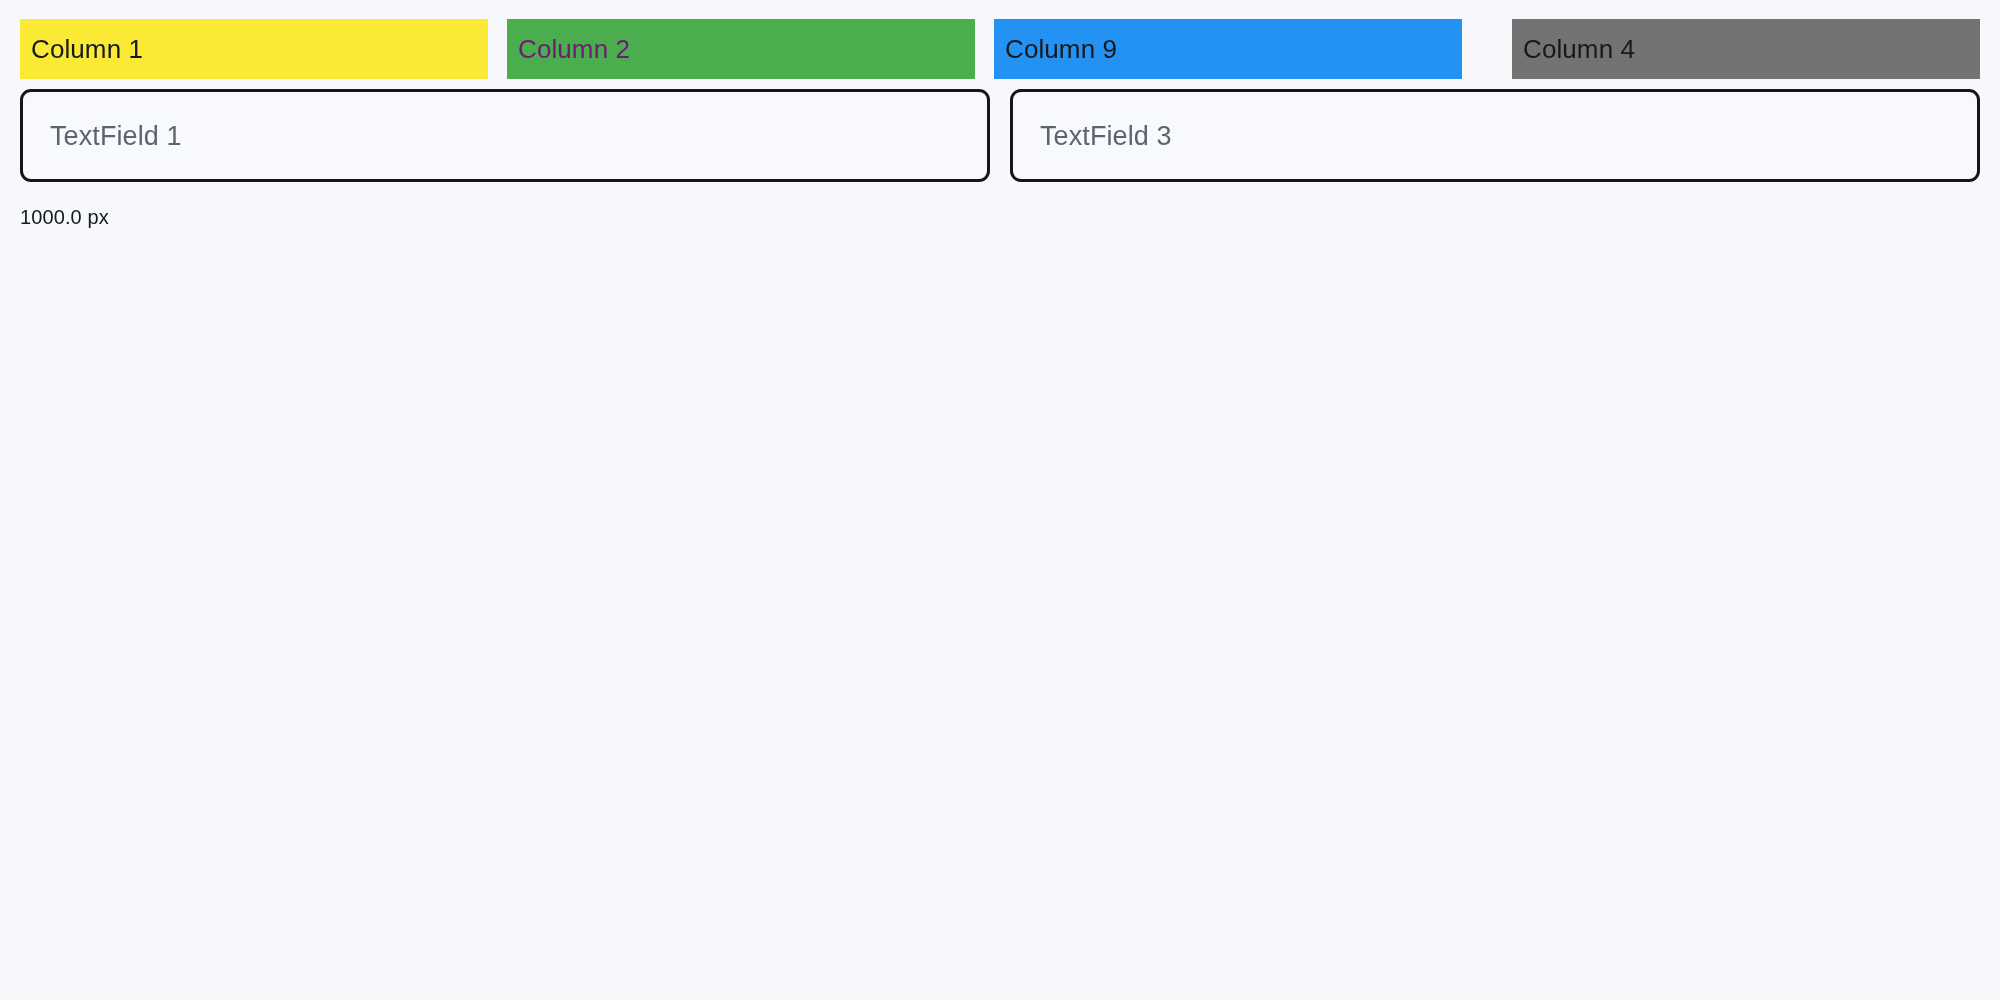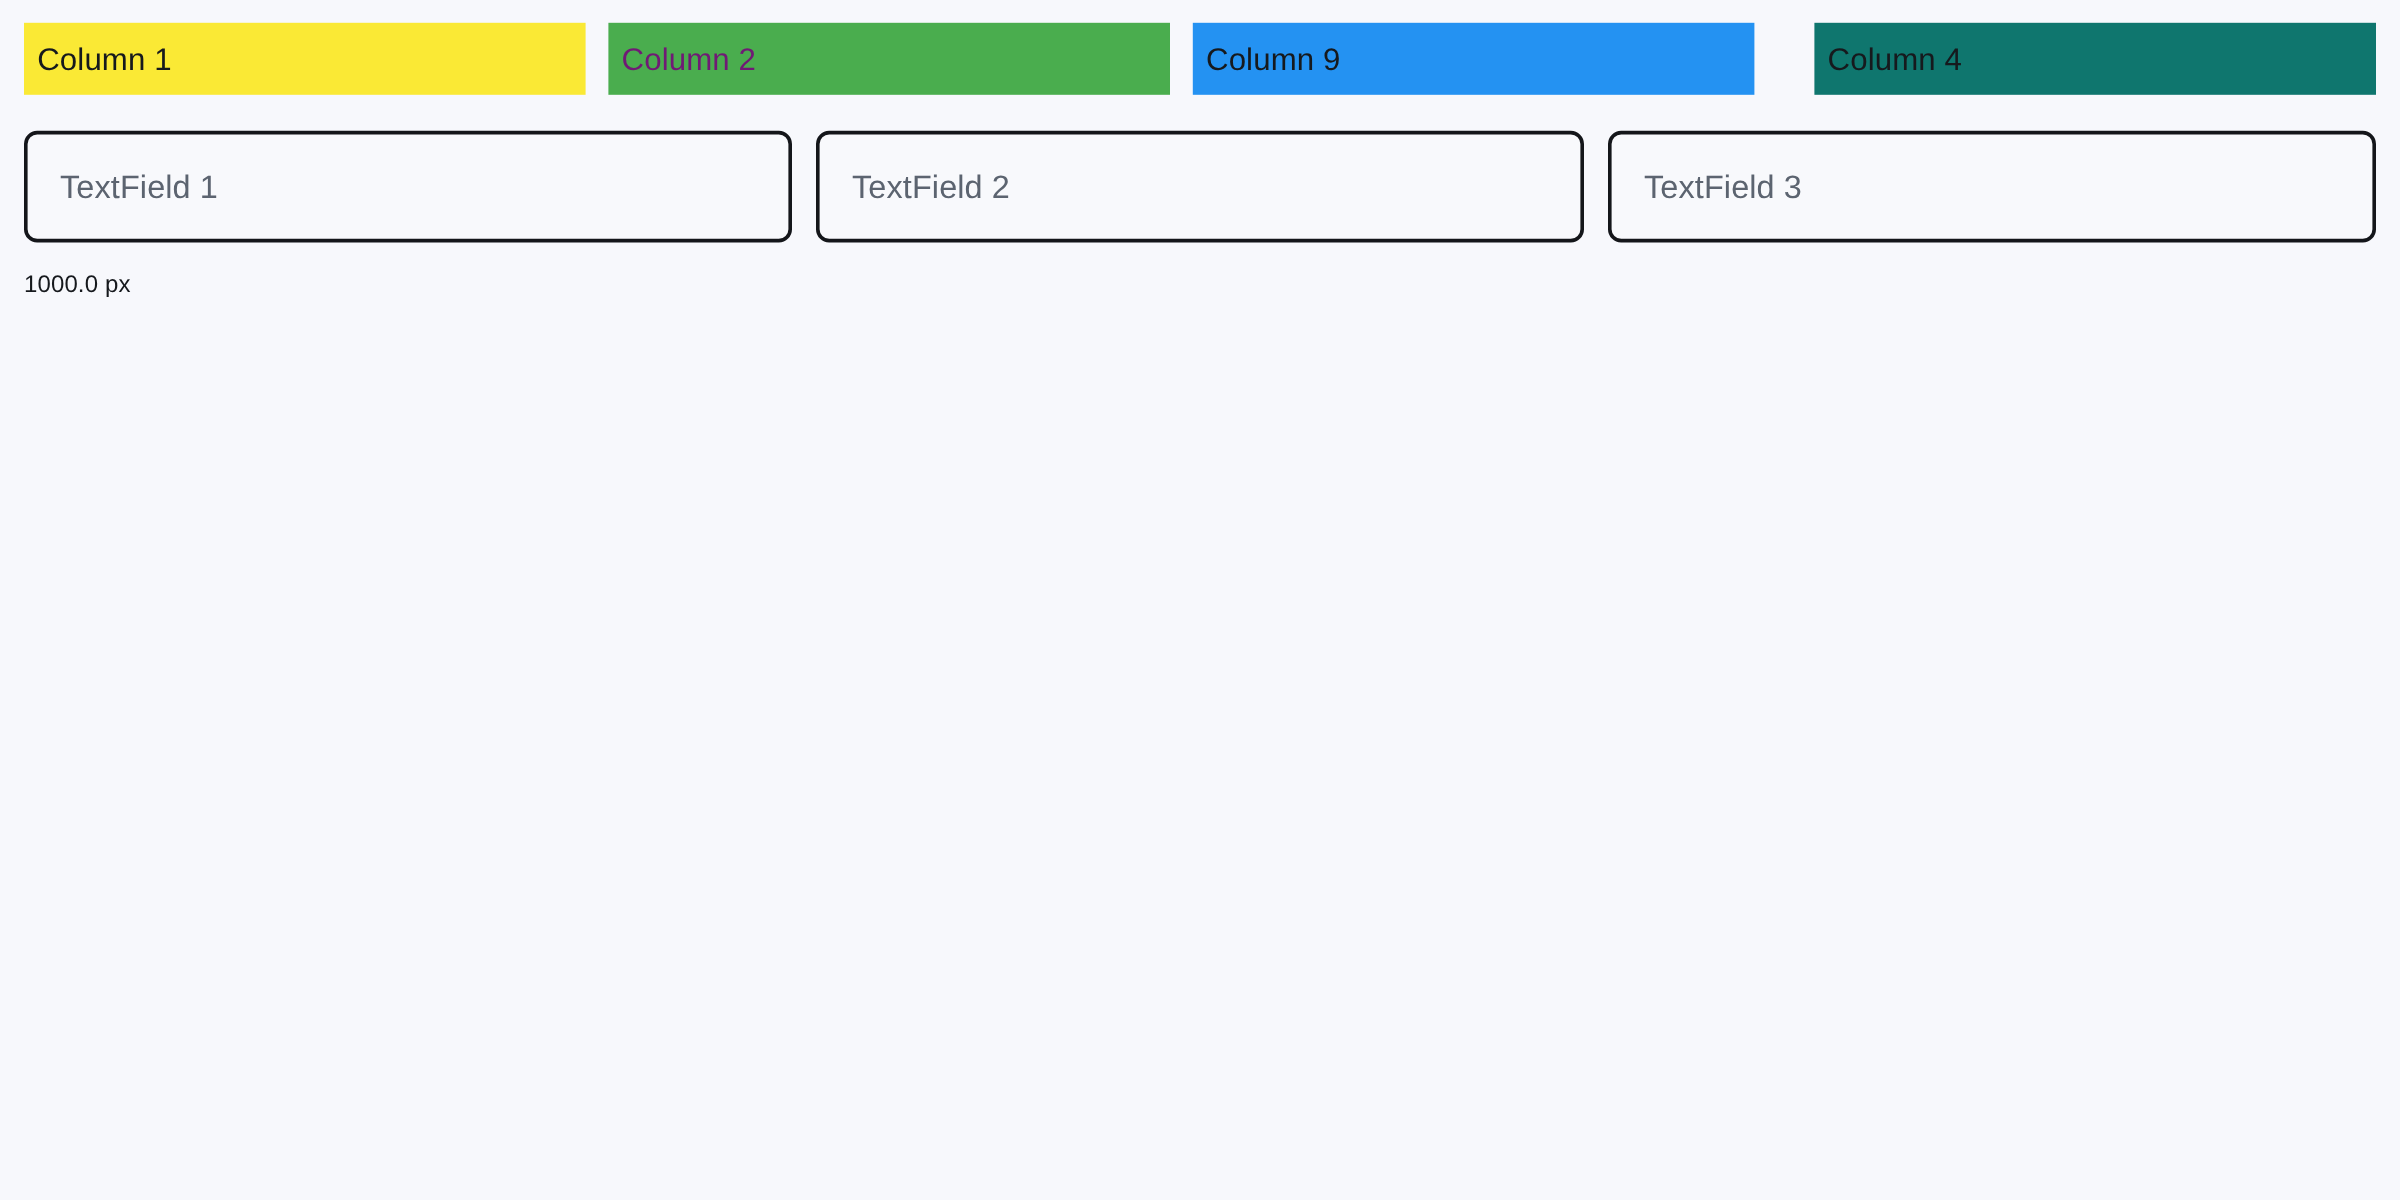--- a/index.html
+++ b/index.html
@@ -47,21 +47,21 @@
     white-space: nowrap;
     letter-spacing: 0.1px;
   }
 
   
   .fields-row {
     display: flex;
     flex-direction: row;
     align-items: stretch;
     gap: 20px;
-    margin-top: 30px;
+    margin-top: 10px;
     height: 93px;
   }
   .text-field {
     flex: 1 1 0;
     height: 93px;
     box-sizing: border-box;
     background: #f8f9fc;
     border: 3px solid #14161a;
     border-radius: 11px;
     display: flex;
@@ -99,35 +99,32 @@
     </div>
 
     <div class="column-block" style="background: rgb(74, 173, 78);">
       <span class="column-label" style="color: #701a75;">Column 2</span>
     </div>
 
     <div class="column-block" style="background: rgb(36, 146, 242);">
       <span class="column-label" style="color: rgb(22, 25, 29);">Column 9</span>
     </div>
 
-    <div class="column-block" style="background: #0f766e; margin-left: 31px;">
+    <div class="column-block" style="background: #737373; margin-left: 31px;">
       <span class="column-label" style="color: rgb(22, 25, 29);">Column 4</span>
     </div>
 
   </div>
 
   <div class="fields-row">
 
     <div class="text-field">
       <span class="text-field-placeholder">TextField 1</span>
     </div>
 
-    <div class="text-field">
-      <span class="text-field-placeholder">TextField 2</span>
-    </div>
 
     <div class="text-field">
       <span class="text-field-placeholder">TextField 3</span>
     </div>
 
   </div>
 
   <div class="size-readout">1000.0 px</div>
 
 </div>

